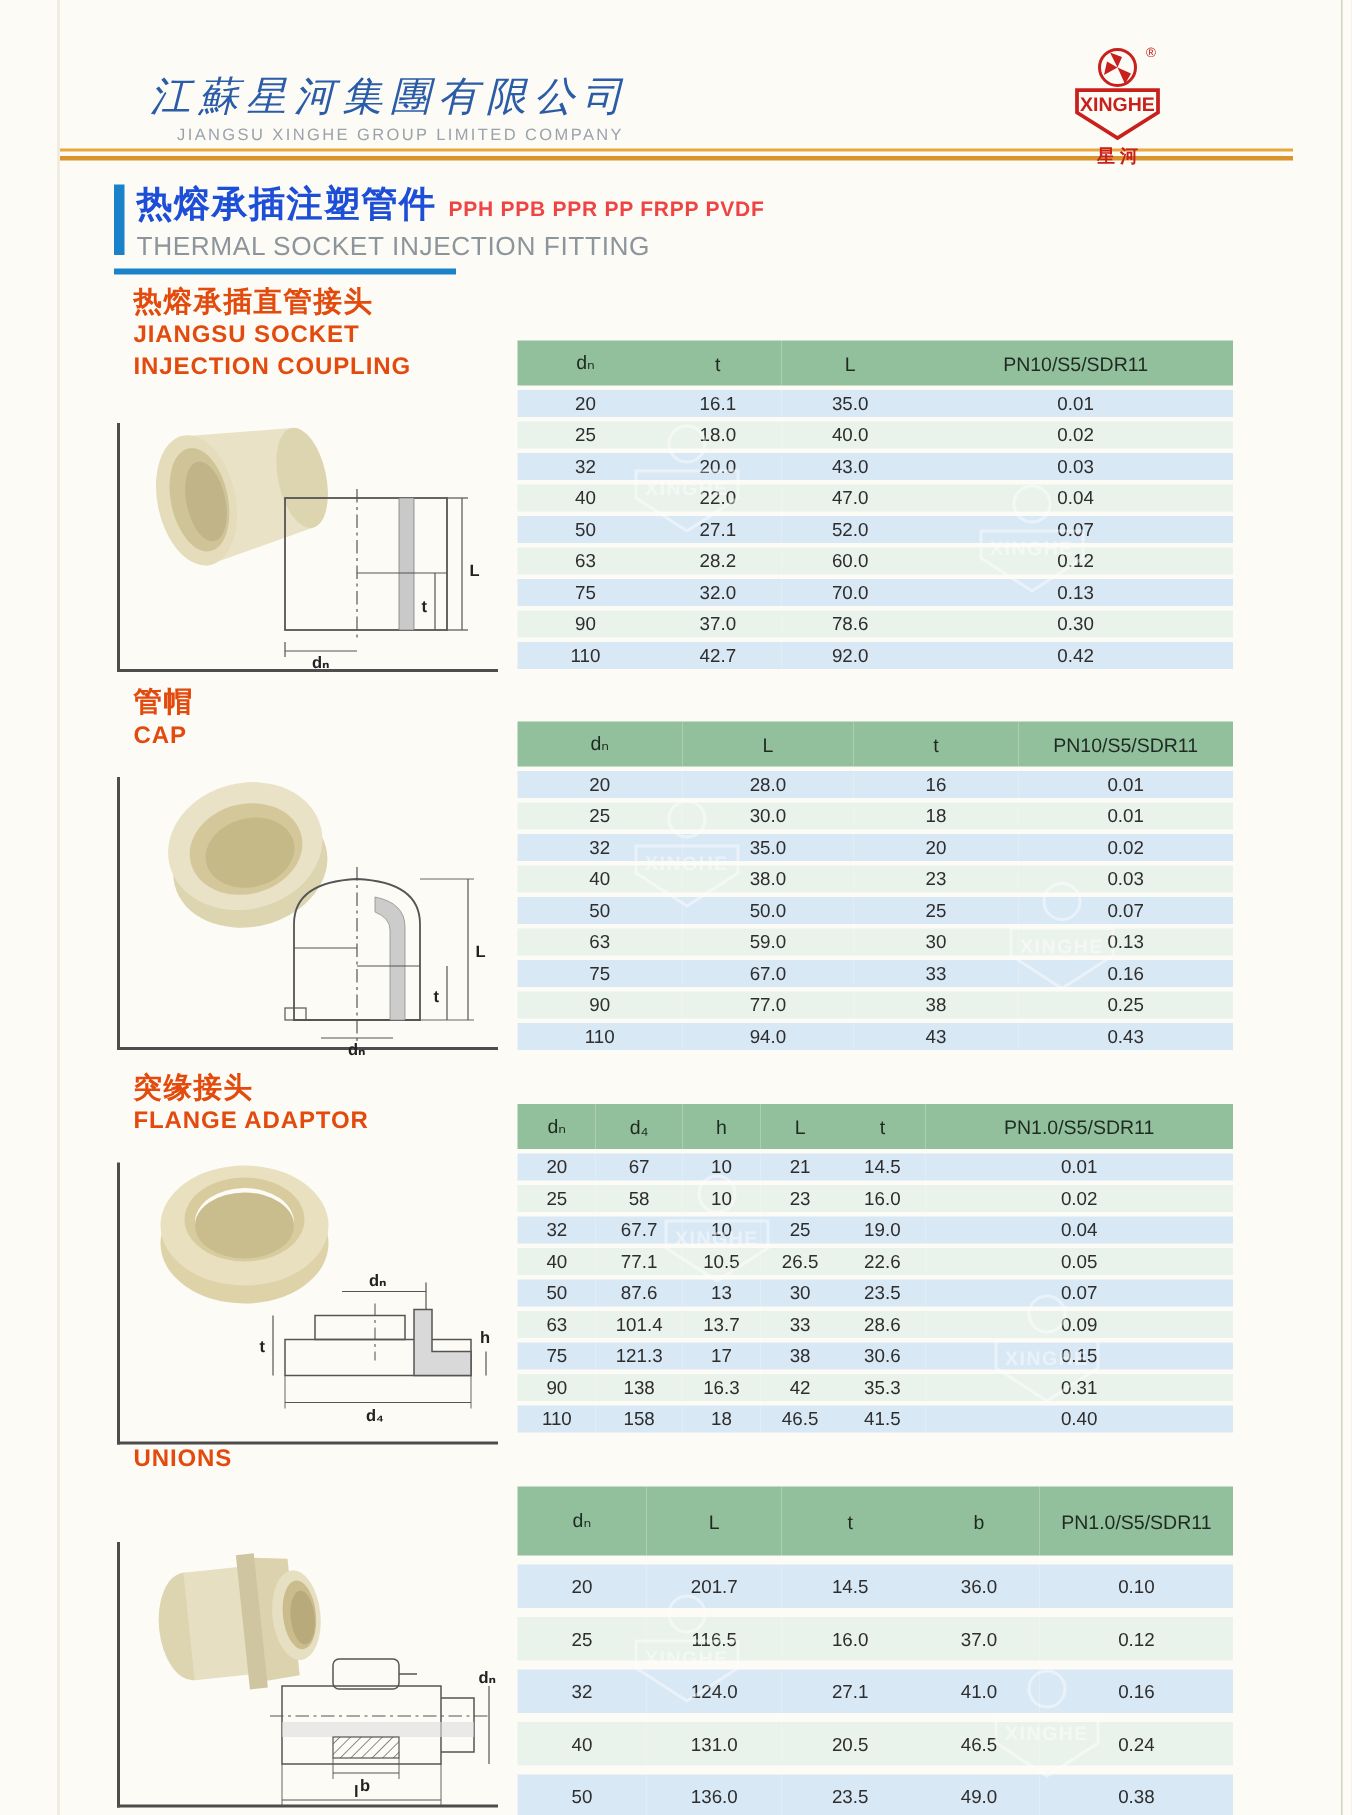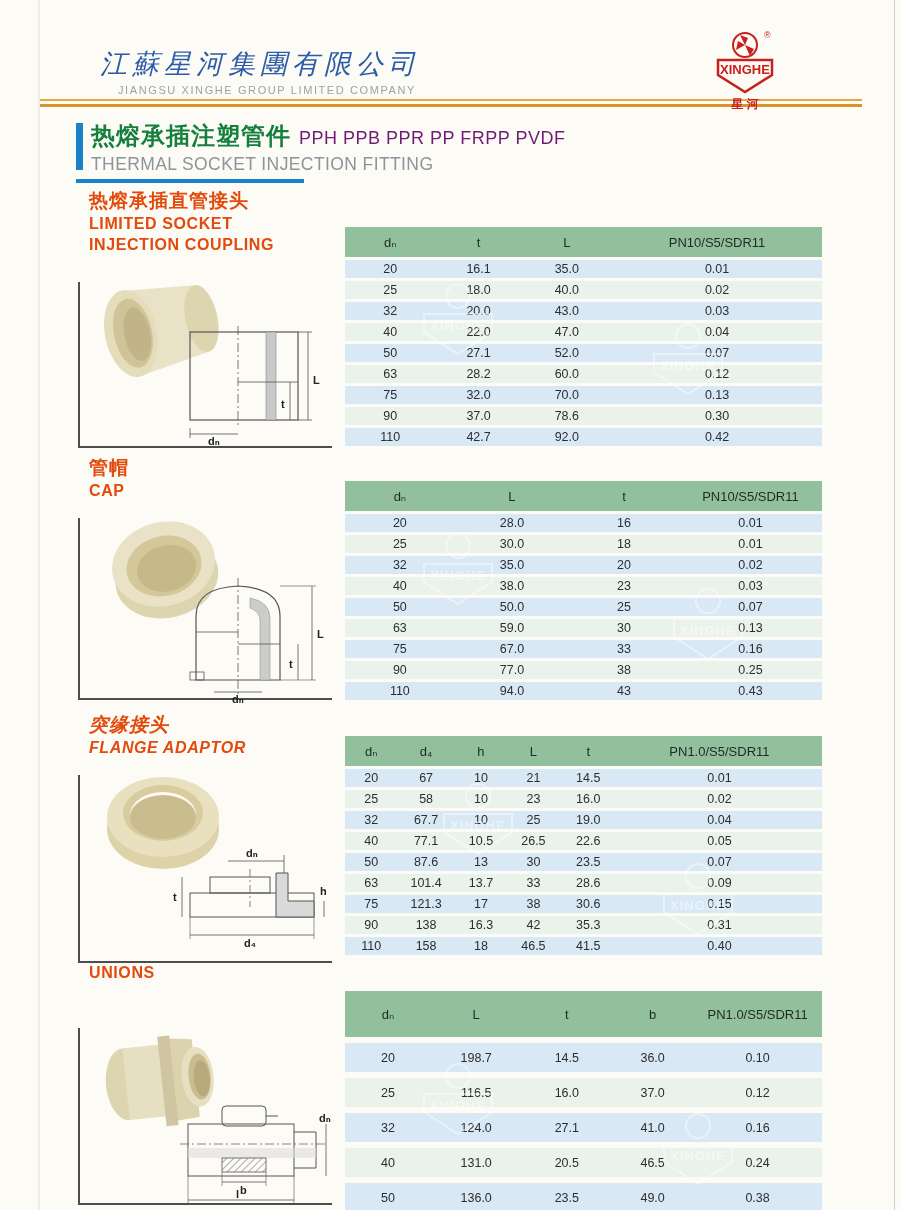--- a/index.html
+++ b/index.html
@@ -24,22 +24,22 @@
   .header-rule {
     position:absolute; left:40px; top:99px; width:822px; height:8px;
     border-top:2px solid #e8a83e; border-bottom:3px solid #d9942e;
   }
   .logo { position:absolute; left:698px; top:30px; width:100px; height:84px; }
 
   
   .title-block { position:absolute; left:76px; top:120px; width:560px; }
   .title-bar { position:absolute; left:0; top:3px; width:7px; height:47px; background:#1a82c8; }
   .title-line1 { margin-left:15px; white-space:nowrap; }
-  .title-zh { font-size:24px; font-weight:bold; color:#15803d; letter-spacing:1px; }
-  .title-materials { font-size:18px; font-weight:normal; color:#701a75; margin-left:8px; letter-spacing:.5px; }
+  .title-zh { font-size:24px; font-weight:bold; color:#1d4ed8; letter-spacing:1px; }
+  .title-materials { font-size:14px; font-weight:bold; color:#ef4444; margin-left:8px; letter-spacing:.5px; }
   .title-en { margin-left:15px; margin-top:2px; font-size:17.5px; color:#8d959c; letter-spacing:.4px; }
   .title-underline { margin-top:4px; width:228px; height:4px; background:#1a82c8; }
 
   
   .sec-heading { position:absolute; left:76px; width:270px; color:#e34a0e;margin-left:13px; }
   .sec-zh { font-size:19px; font-weight:bold; letter-spacing:1px; }
   .sec-en { font-size:16px; font-weight:bold; letter-spacing:.6px; line-height:1.3; }
 
   
   .tbl-wrap { position:absolute; left:345px; width:477px; }
@@ -102,21 +102,21 @@
     <div class="title-bar"></div>
     <div class="title-line1">
       <span class="title-zh">热熔承插注塑管件</span><span class="title-materials">PPH PPB PPR PP FRPP PVDF</span>
     </div>
     <div class="title-en">THERMAL SOCKET INJECTION FITTING</div>
     <div class="title-underline"></div>
   </div>
 
   <div class="sec-heading" style="top:188px;">
     <div class="sec-zh">热熔承插直管接头</div>
-    <div class="sec-en">LIMITED  SOCKET</div>
+    <div class="sec-en">JIANGSU  SOCKET</div>
     <div class="sec-en">INJECTION  COUPLING</div>
   </div>
 
   <div class="tbl-wrap" style="top:224px;">
     <table class="tbl1">
         <thead>
           <tr>
             <th>dₙ</th>
             <th>t</th>
             <th>L</th>
@@ -303,21 +303,21 @@
       <text class="dim-label" x="109" y="92">t</text>
       <line x1="132" y1="10" x2="132" y2="104" stroke="#555" stroke-width=".8"></line>
       <line x1="100" y1="10" x2="136" y2="10" stroke="#555" stroke-width=".6"></line>
       <line x1="100" y1="104" x2="136" y2="104" stroke="#555" stroke-width=".6"></line>
       <text class="dim-label" x="137" y="62">L</text>
       <line x1="34" y1="116" x2="82" y2="116" stroke="#555" stroke-width=".8"></line>
       <text class="dim-label" x="52" y="127">dₙ</text>
     </svg>
   </div>
 
-  <div class="sec-heading" style="top:712px;font-style:italic;">
+  <div class="sec-heading" style="top:712px;">
     <div class="sec-zh">突缘接头</div>
     <div class="sec-en">FLANGE ADAPTOR</div>
   </div>
 
   <div class="tbl-wrap" style="top:733px;">
     <table class="tbl3">
         <thead>
           <tr>
             <th>dₙ</th>
             <th>d₄</th>
@@ -442,21 +442,21 @@
             <th>dₙ</th>
             <th>L</th>
             <th>t</th>
             <th>b</th>
             <th>PN1.0/S5/SDR11</th>
           </tr>
         </thead>
         <tbody>
           <tr>
             <td>20</td>
-            <td>198.7</td>
+            <td>201.7</td>
             <td>14.5</td>
             <td>36.0</td>
             <td>0.10</td>
           </tr>
           <tr>
             <td>25</td>
             <td>116.5</td>
             <td>16.0</td>
             <td>37.0</td>
             <td>0.12</td>

